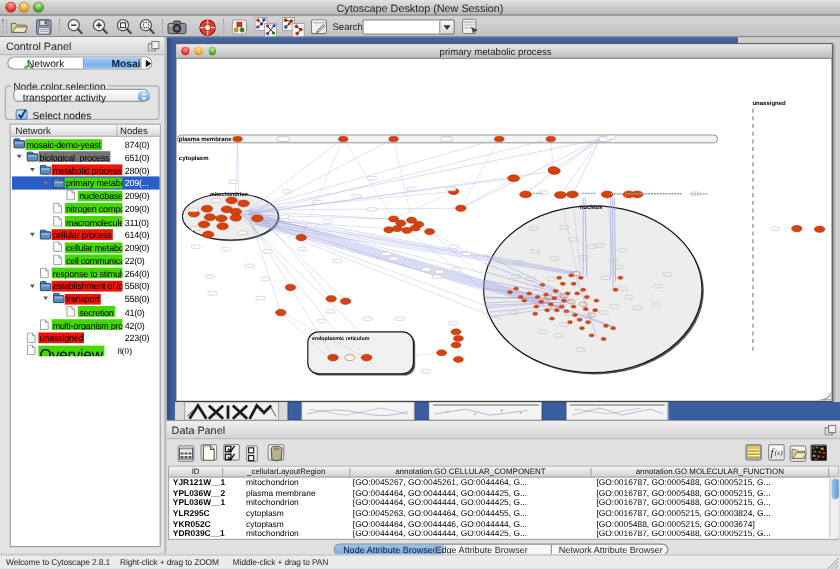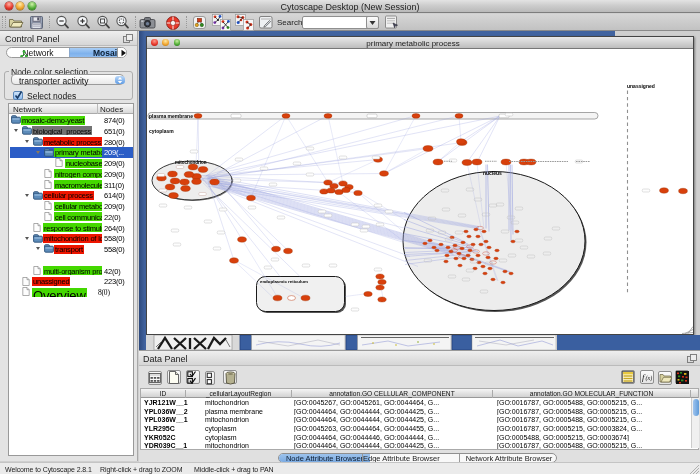--- a/index.html
+++ b/index.html
@@ -326,34 +326,44 @@
 </div>
 <div class="abs" style="left:1px;top:128.95px;width:123px;height:10.75px;overflow:hidden;">
 <div class="abs" style="left:15px;top:3.8px;width:0;height:0;border-left:2.9px solid transparent;border-right:2.9px solid transparent;border-top:3.8px solid #555;"></div>
 <div class="abs" style="left:23px;top:0.8px;">
           <svg width="10" height="9" viewBox="0 0 10 9">
             <rect x="0.6" y="0.7" width="4.8" height="3.5" rx="1" fill="#73a0cc" stroke="#2d5078" stroke-width="0.9"></rect>
             <rect x="0.6" y="2.2" width="8.8" height="6" rx="1" fill="#5d8cba" stroke="#2d5078" stroke-width="0.9"></rect>
             <rect x="1.4" y="3.2" width="7.2" height="1.6" fill="#8cb2d6"></rect>
           </svg>
         </div>
-<div class="abs" style="left:33px;top:0.9px;max-width:59px;overflow:hidden;white-space:nowrap;background:#ee1500;font-size:7.5px;letter-spacing:-0.2px;color:#000;padding:0.5px 1px 0 1px;height:9px;">mitochondrion of lo</div>
+<div class="abs" style="left:33px;top:0.9px;max-width:59px;overflow:hidden;white-space:nowrap;background:#ee1500;font-size:7.5px;letter-spacing:-0.2px;color:#000;padding:0.5px 1px 0 1px;height:9px;">establishment of lo</div>
 <div class="abs" style="left:94px;top:1.4px;font-size:7.5px;letter-spacing:-0.2px;color:#000;">558(0)</div>
 </div>
 <div class="abs" style="left:1px;top:139.70px;width:123px;height:10.75px;overflow:hidden;">
 <div class="abs" style="left:26px;top:3.8px;width:0;height:0;border-left:2.9px solid transparent;border-right:2.9px solid transparent;border-top:3.8px solid #555;"></div>
 <div class="abs" style="left:34px;top:0.8px;">
           <svg width="10" height="9" viewBox="0 0 10 9">
             <rect x="0.6" y="0.7" width="4.8" height="3.5" rx="1" fill="#73a0cc" stroke="#2d5078" stroke-width="0.9"></rect>
             <rect x="0.6" y="2.2" width="8.8" height="6" rx="1" fill="#5d8cba" stroke="#2d5078" stroke-width="0.9"></rect>
             <rect x="1.4" y="3.2" width="7.2" height="1.6" fill="#8cb2d6"></rect>
           </svg>
         </div>
 <div class="abs" style="left:44px;top:0.9px;max-width:48px;overflow:hidden;white-space:nowrap;background:#ee1500;font-size:7.5px;letter-spacing:-0.2px;color:#000;padding:0.5px 1px 0 1px;height:9px;">transport</div>
 <div class="abs" style="left:94px;top:1.4px;font-size:7.5px;letter-spacing:-0.2px;color:#000;">558(0)</div>
+</div>
+<div class="abs" style="left:1px;top:150.45px;width:123px;height:10.75px;overflow:hidden;">
+<div class="abs" style="left:45px;top:0.8px;">
+          <svg width="8" height="9" viewBox="0 0 8 9">
+            <path d="M0.8 0.5 L5 0.5 L7.2 2.7 L7.2 8.5 L0.8 8.5 Z" fill="#fdfdfd" stroke="#8a8a8a" stroke-width="0.7"></path>
+            <path d="M5 0.5 L5 2.7 L7.2 2.7" fill="#e8e8e8" stroke="#8a8a8a" stroke-width="0.7"></path>
+          </svg>
+        </div>
+<div class="abs" style="left:55px;top:0.9px;max-width:37px;overflow:hidden;white-space:nowrap;background:#44d800;font-size:7.5px;letter-spacing:-0.2px;color:#000;padding:0.5px 1px 0 1px;height:9px;">secretion</div>
+<div class="abs" style="left:94px;top:1.4px;font-size:7.5px;letter-spacing:-0.2px;color:#000;">41(0)</div>
 </div>
 <div class="abs" style="left:1px;top:161.20px;width:123px;height:10.75px;overflow:hidden;">
 <div class="abs" style="left:23px;top:0.8px;">
           <svg width="8" height="9" viewBox="0 0 8 9">
             <path d="M0.8 0.5 L5 0.5 L7.2 2.7 L7.2 8.5 L0.8 8.5 Z" fill="#fdfdfd" stroke="#8a8a8a" stroke-width="0.7"></path>
             <path d="M5 0.5 L5 2.7 L7.2 2.7" fill="#e8e8e8" stroke="#8a8a8a" stroke-width="0.7"></path>
           </svg>
         </div>
 <div class="abs" style="left:33px;top:0.9px;max-width:59px;overflow:hidden;white-space:nowrap;background:#44d800;font-size:7.5px;letter-spacing:-0.2px;color:#000;padding:0.5px 1px 0 1px;height:9px;">multi-organism pro</div>
 <div class="abs" style="left:94px;top:1.4px;font-size:7.5px;letter-spacing:-0.2px;color:#000;">42(0)</div>

